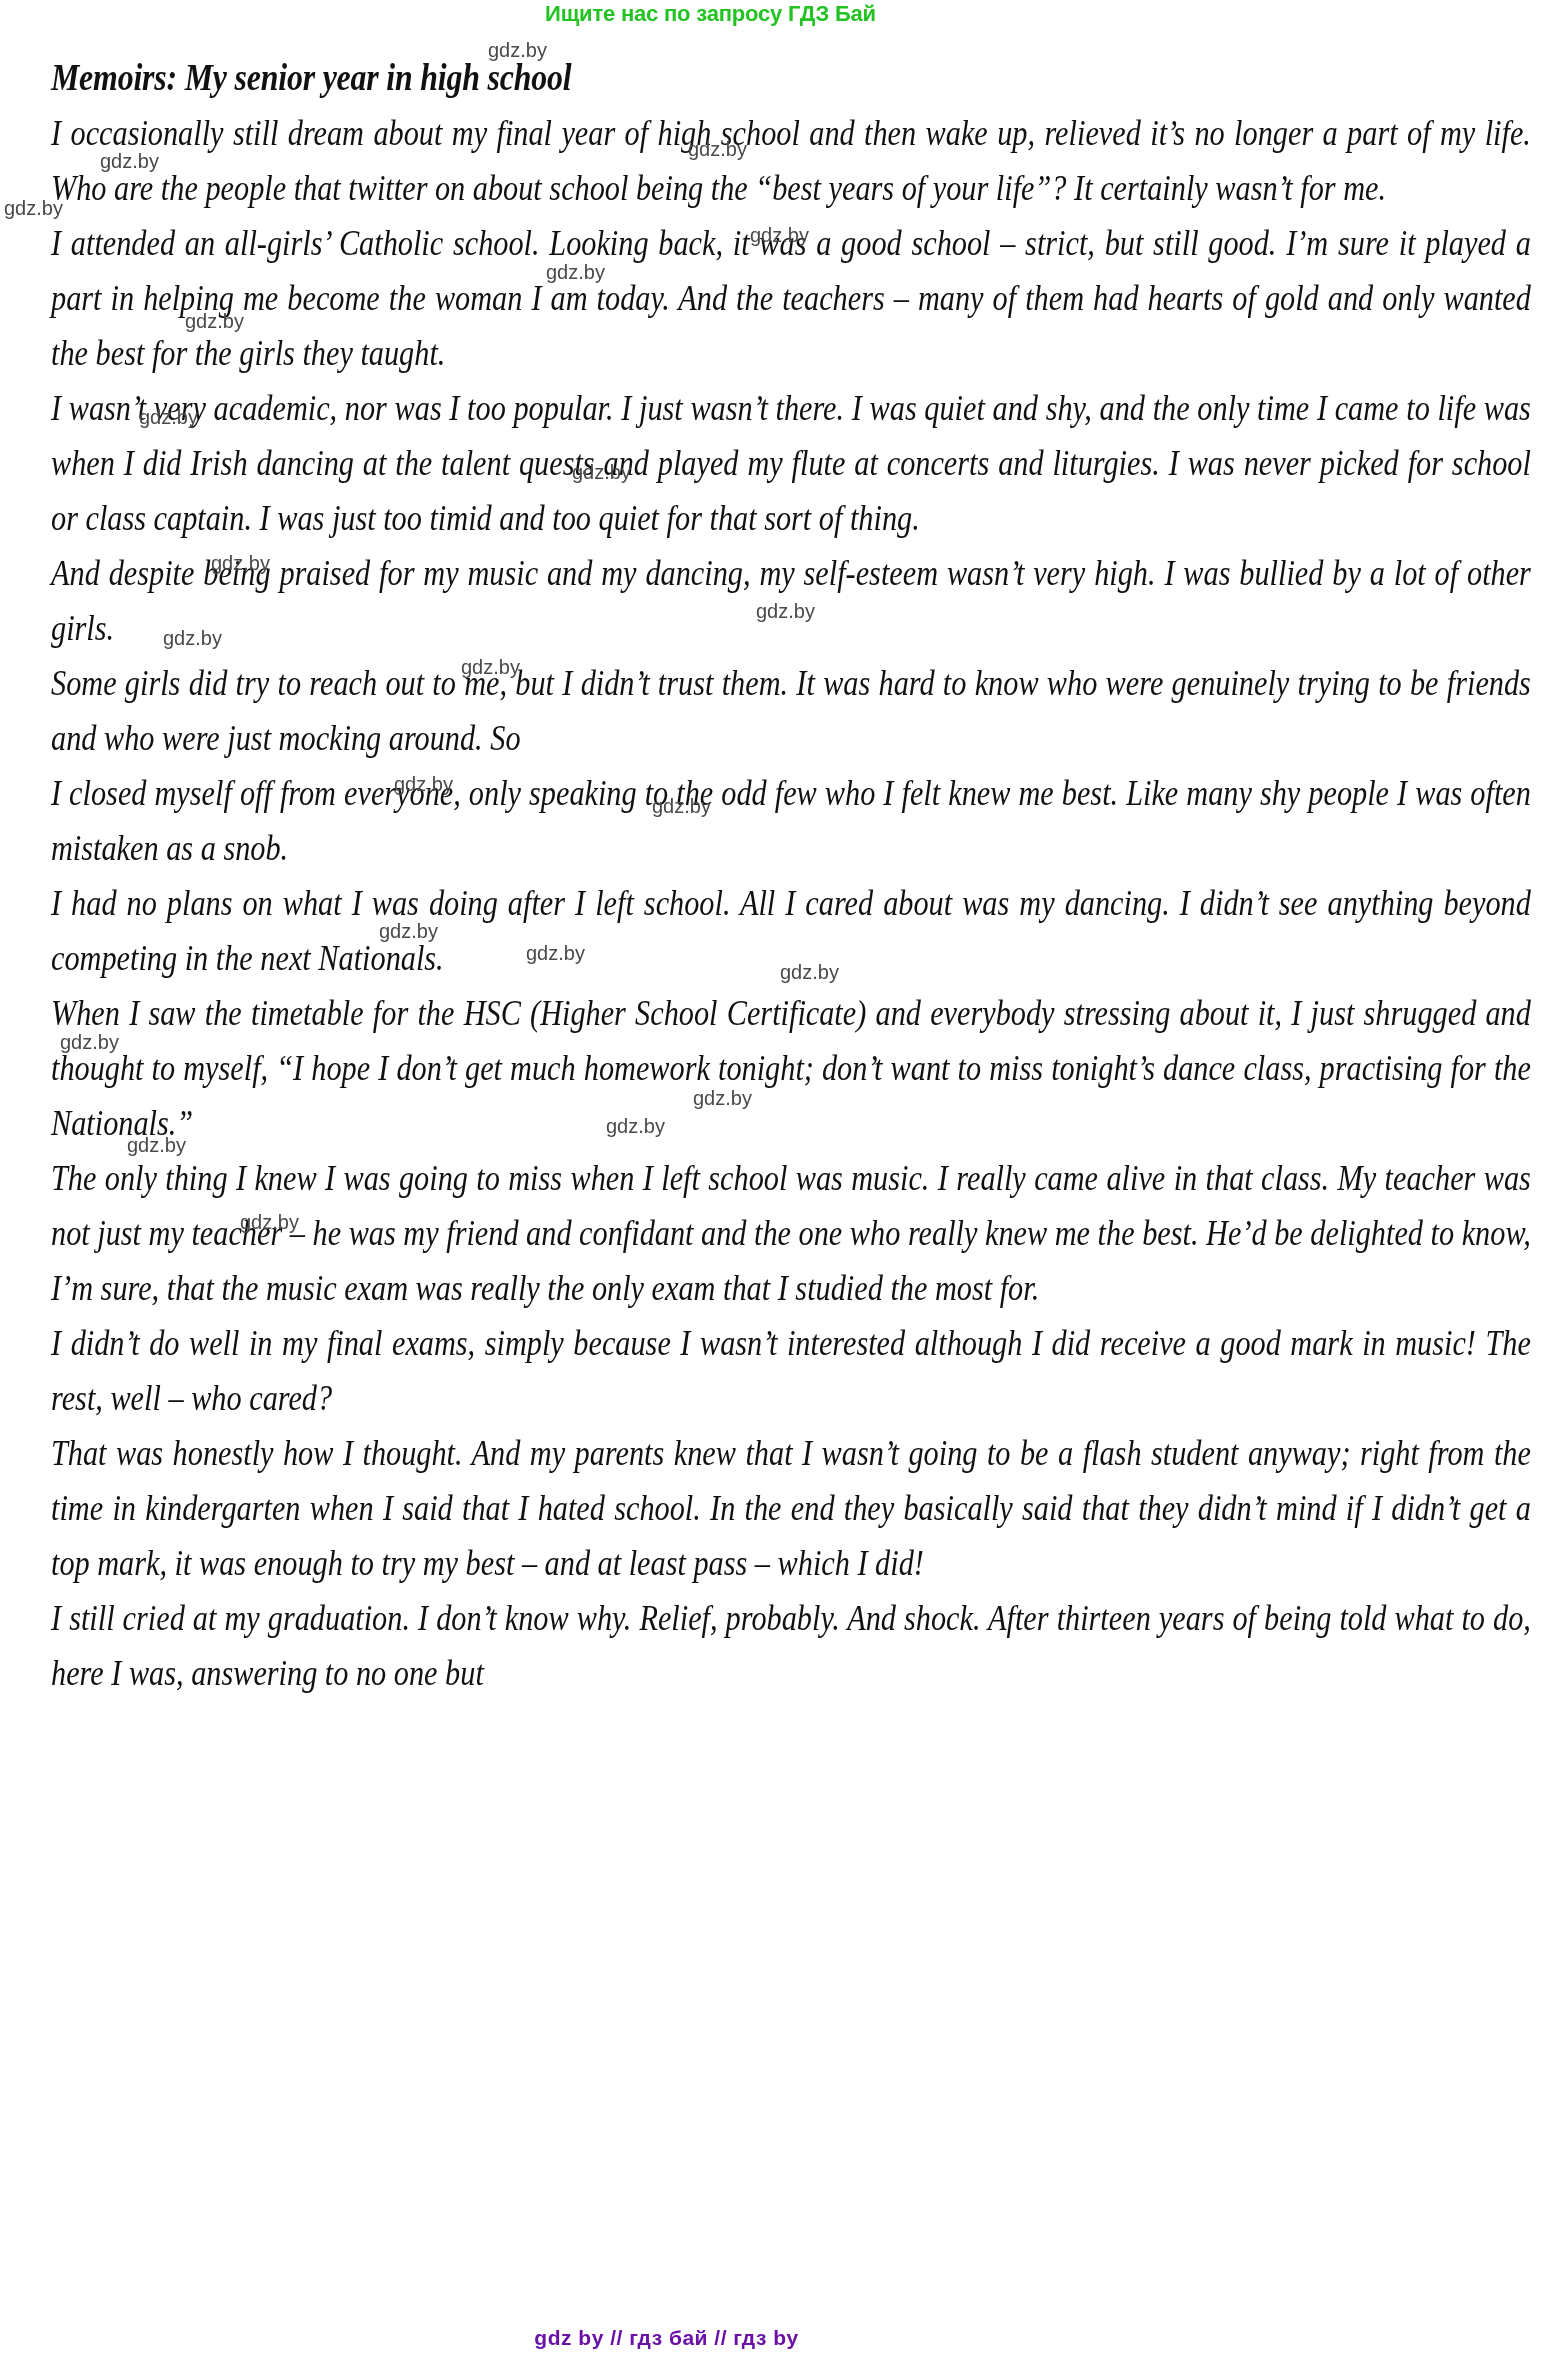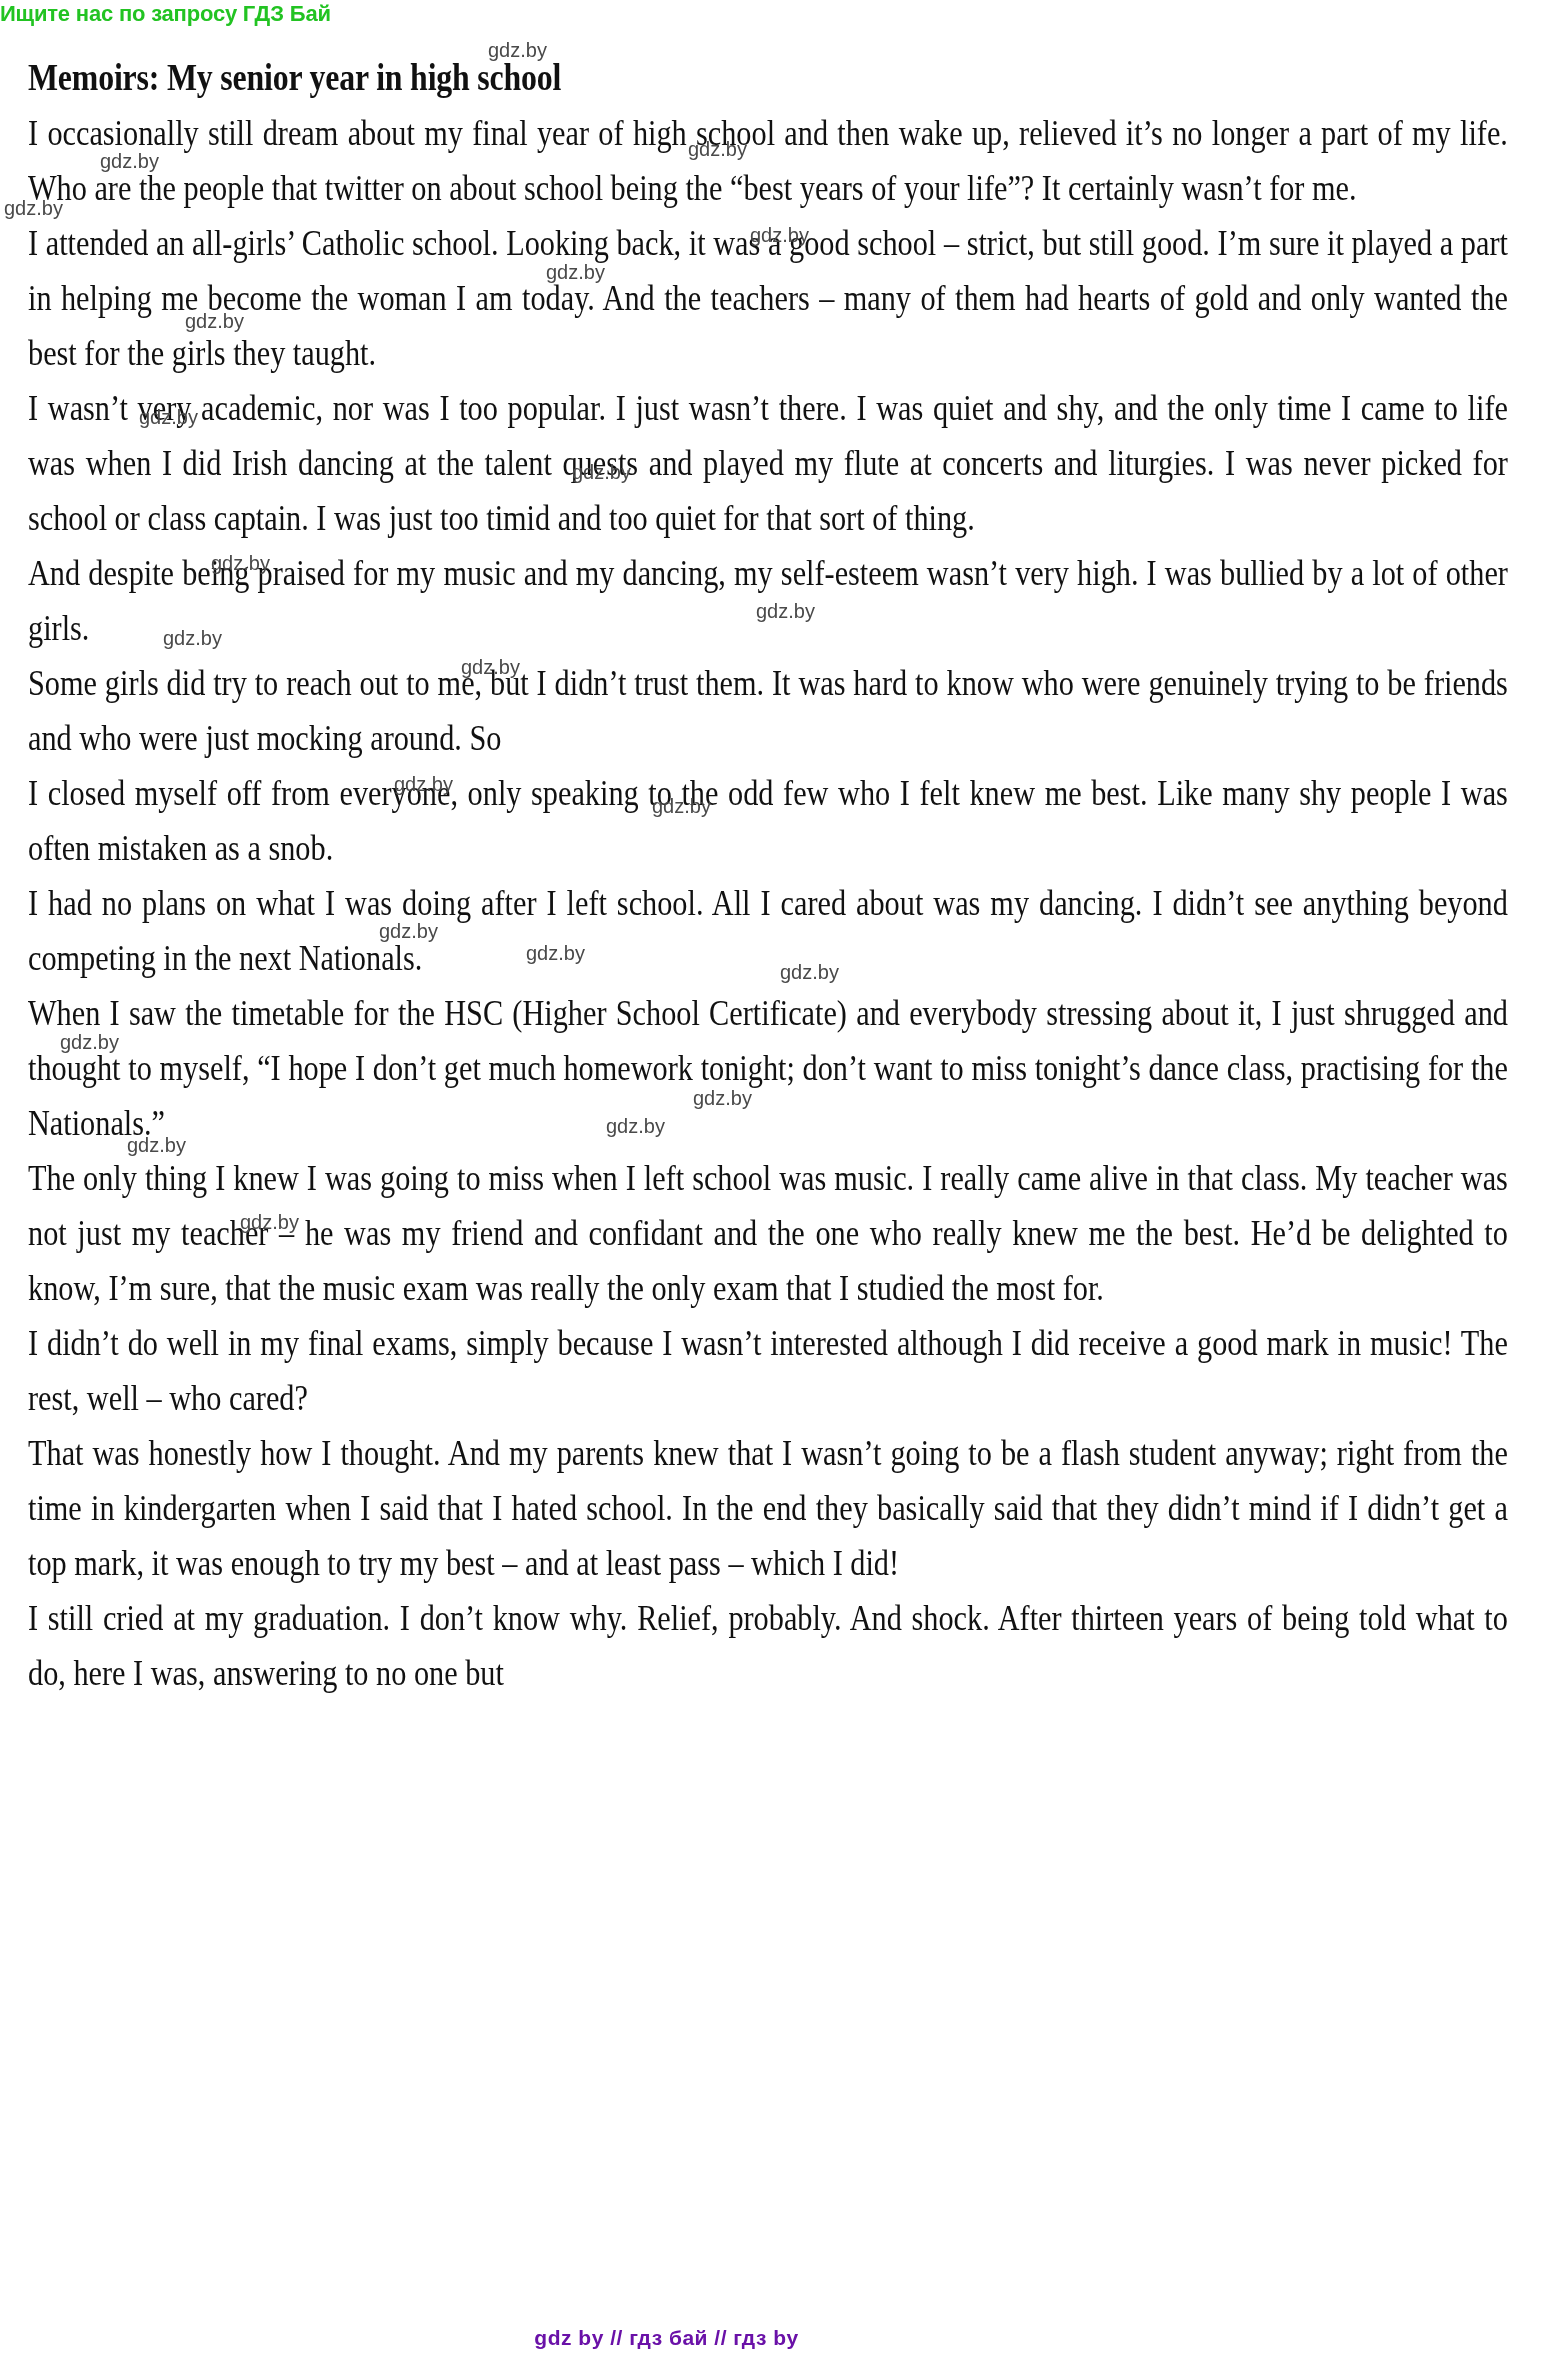--- a/index.html
+++ b/index.html
@@ -14,35 +14,37 @@
     font-family: "Liberation Serif", "DejaVu Serif", serif;
     overflow: hidden;
   }
 
   
   .promo-banner {
     position: absolute;
     top: 0px;
     left: 0;
     width: 1421px;
+    text-align: center;
     color: #22c322;
     font-family: "Liberation Sans", sans-serif;
     font-weight: bold;
     font-size: 22px;
     letter-spacing: -0.2px;
     line-height: 27px;
     white-space: nowrap;
   }
 
   
   .page {
     position: absolute;
     top: 50px;
-    left: 28px;
+    left: 51px;
     width: 1480px;
+    font-style: italic;
   }
 
   .doc-title {
     font-size: 37px;
     line-height: 55px;
     letter-spacing: -0.2px;
     color: #111111;
     transform: scaleX(0.86);
     transform-origin: left center;
     white-space: nowrap;

